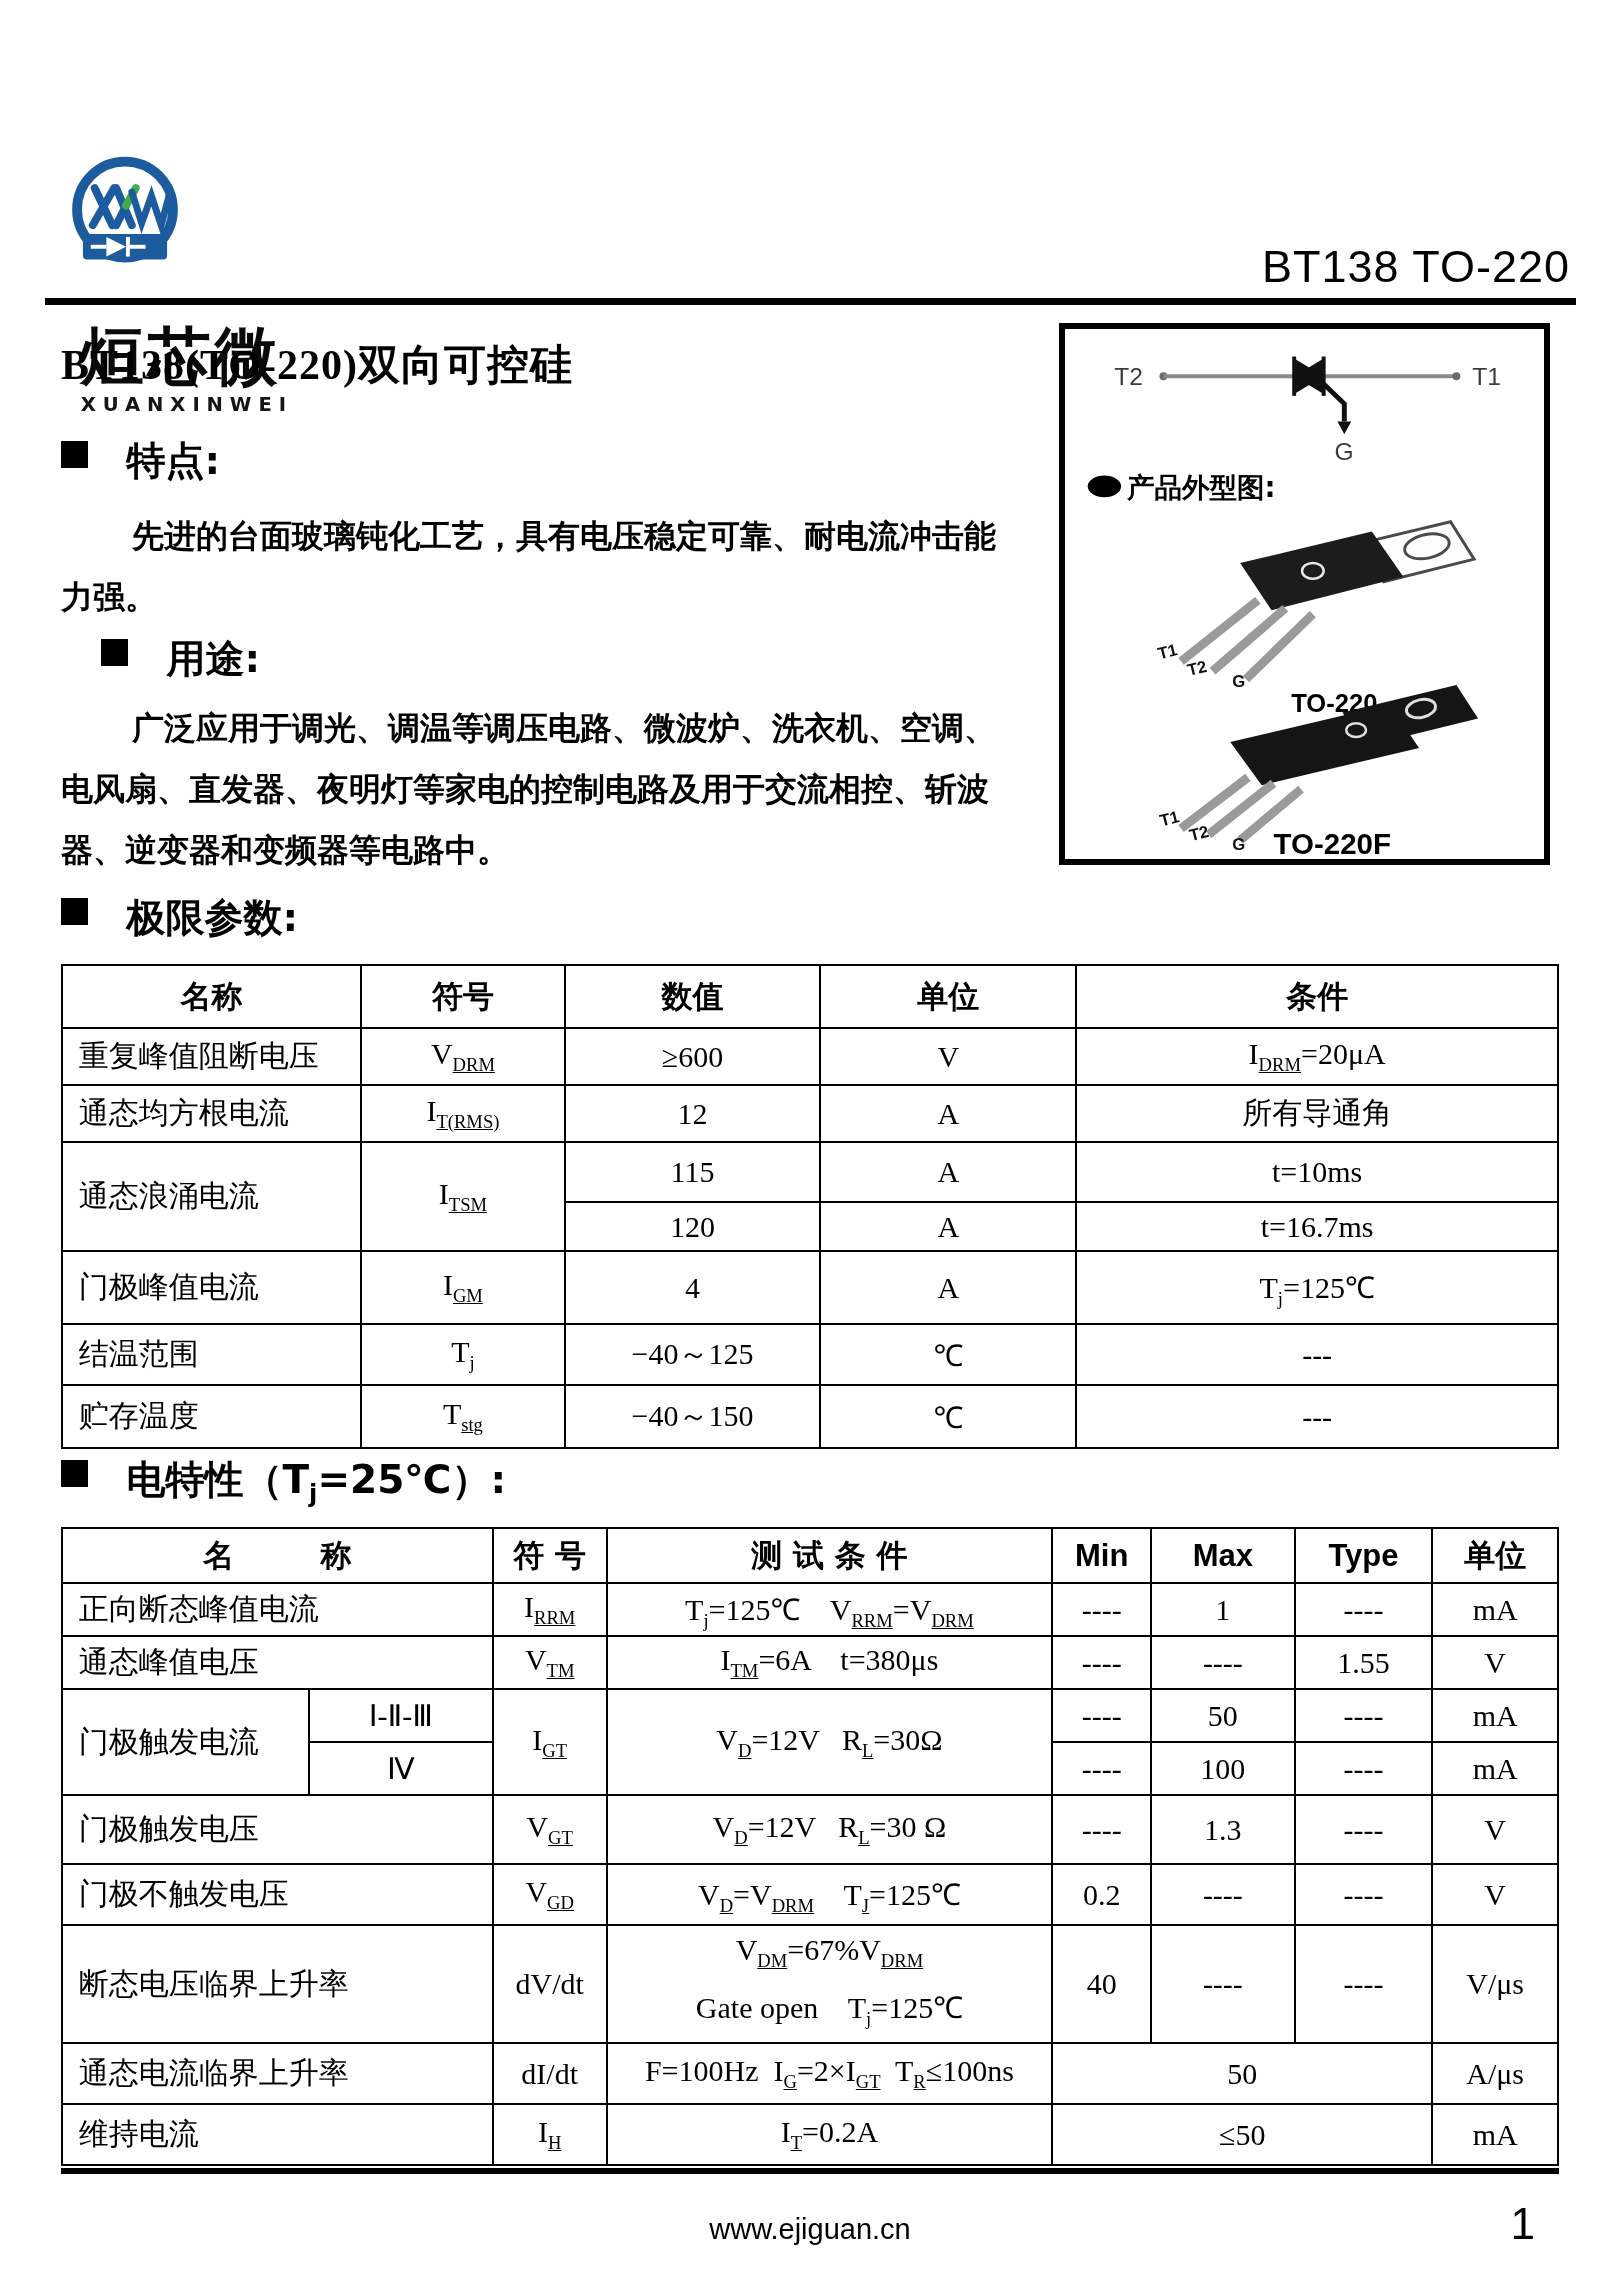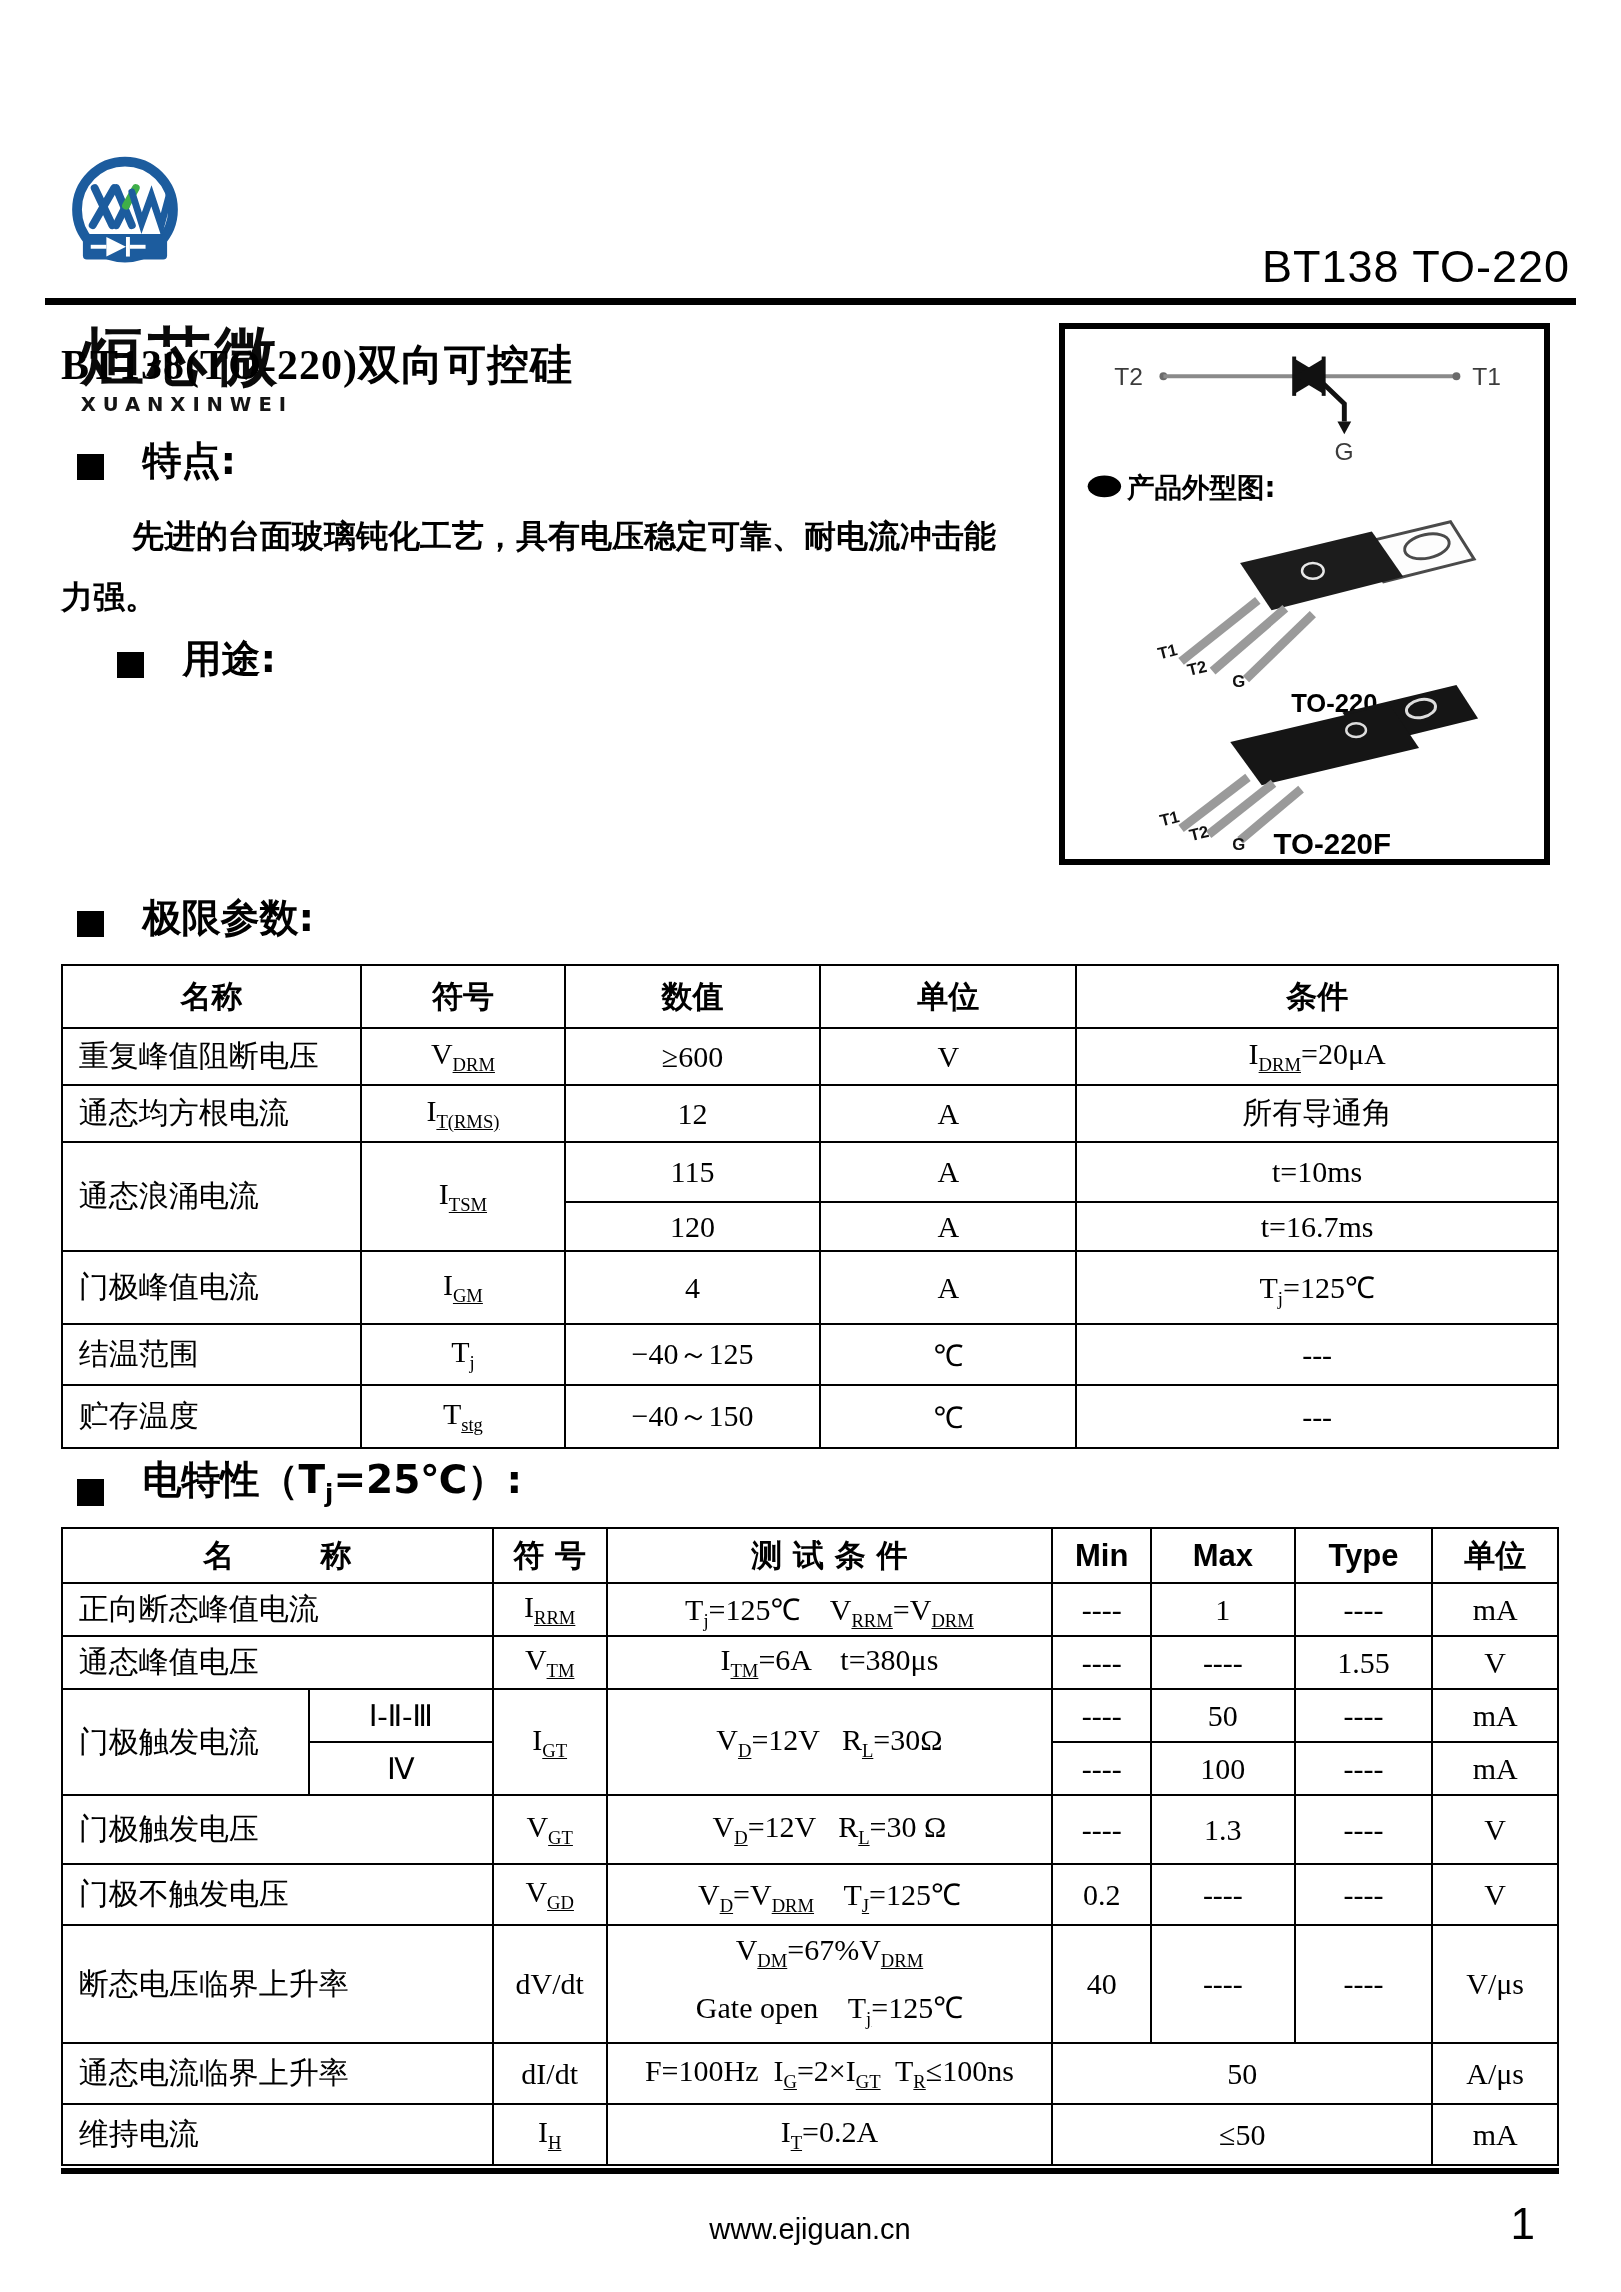--- a/index.html
+++ b/index.html
@@ -28,21 +28,21 @@
 
   
   .product-box{position:absolute;left:1059px;top:323px;width:491px;height:542px;border:6.9px solid #000;background:#fff;}
   .product-box svg{width:100%;height:100%;display:block;}
   .sym-lbl{font-family:"Liberation Sans", sans-serif;font-size:25px;fill:#3c3c3c;}
   .cap-lbl{font-family:"DejaVu Sans", sans-serif;font-size:28px;font-weight:700;fill:#000;}
   .pkg-lbl{font-family:"Liberation Sans", sans-serif;font-weight:700;fill:#000;}
   .pin-lbl{font-family:"Liberation Sans", sans-serif;font-weight:700;font-size:17px;fill:#111;}
 
   
-  .section{position:absolute;left:61px;display:flex;align-items:flex-end;margin-left:16px;}
+  .section{position:absolute;left:61px;display:flex;align-items:flex-start;}
   .section .bullet{width:26.5px;height:26.5px;background:#000;margin-right:39px;flex:0 0 auto;}
   .section .label{font-family:"DejaVu Sans", sans-serif;font-weight:900;font-size:39px;line-height:1;white-space:pre;}
   .section .label sub{font-size:0.62em;}
   #sec-features{top:441px;}
   #sec-apps{top:639px;padding-left:40px;}
   #sec-limits{top:898px;}
   #sec-elec{top:1460px;}
 
   .para{position:absolute;left:61px;width:992px;font-family:"DejaVu Sans", sans-serif;font-weight:700;font-size:32px;line-height:61px;}
   #features-text{top:506px;}
@@ -183,20 +183,25 @@
   </div>
   <div class="para" id="features-text">
     <div class="indent">先进的台面玻璃钝化工艺，具有电压稳定可靠、耐电流冲击能</div>
     <div>力强。</div>
   </div>
 
   <div class="section" id="sec-apps">
     <div class="bullet"></div>
     <span class="label">用途:</span>
   </div>
+  <div class="para" id="apps-text">
+    <div class="indent">广泛应用于调光、调温等调压电路、微波炉、洗衣机、空调、</div>
+    <div>电风扇、直发器、夜明灯等家电的控制电路及用于交流相控、斩波</div>
+    <div>器、逆变器和变频器等电路中。</div>
+  </div>
 
   <div class="section" id="sec-limits">
     <div class="bullet"></div>
     <span class="label">极限参数:</span>
   </div>
   <table class="dtable" id="limits-table">
       <colgroup>
         <col style="width: 20%;">
         <col style="width: 13.6%;">
         <col style="width: 17.1%;">

